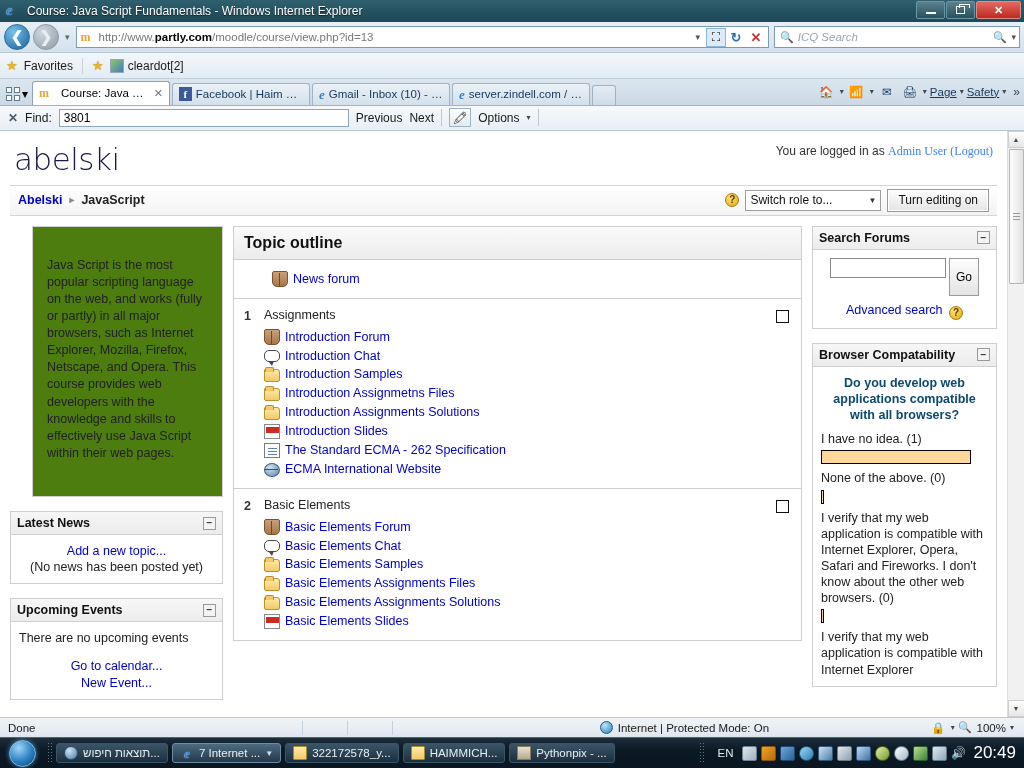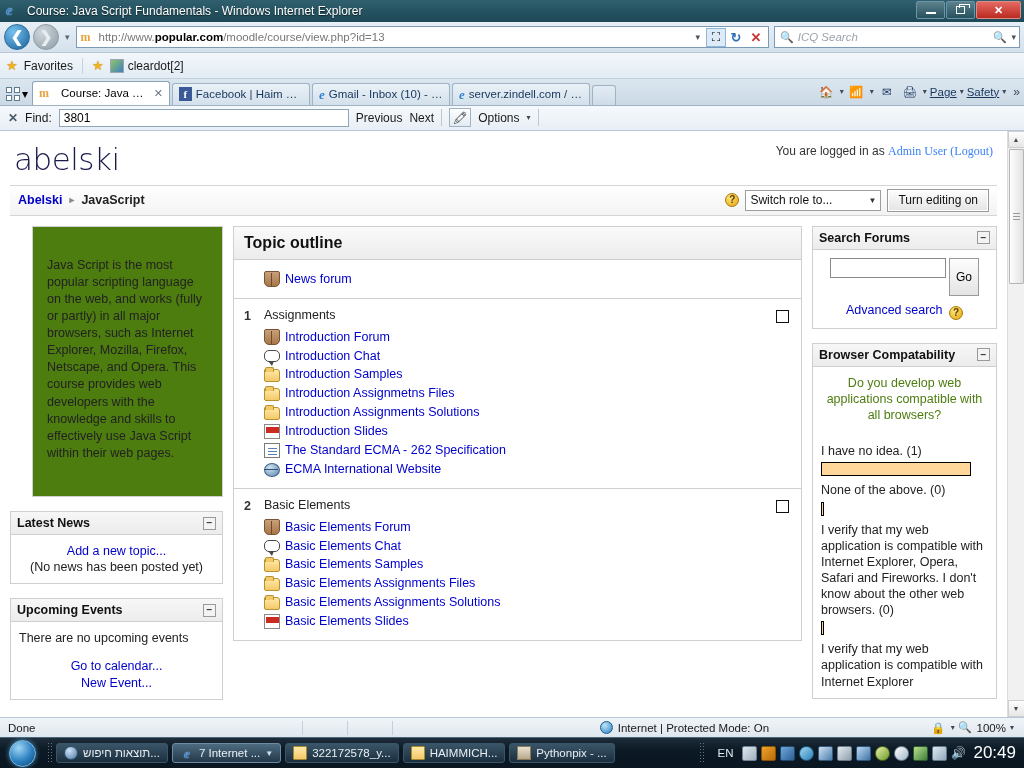--- a/index.html
+++ b/index.html
@@ -259,21 +259,21 @@
   
   .outline-head {
     border:1px solid #cfcfcf; background:linear-gradient(180deg,#fafafa,#ececec);
     padding: 7px 10px; font-size:16px; font-weight:bold; color:#111;
   }
   .section {
     border:1px solid #cfcfcf; border-top:none; background:#fff;
     padding: 9px 10px 9px 10px; position:relative;
     display:flex;
   }
-  .section.first { border-top:none; }
+  .section.first { border-top:none;gap:8px; }
   .sec-num { width:20px; flex:0 0 20px; font-weight:bold; font-size:12.5px; color:#333; padding-top:1px;}
   .sec-body { flex:1 1 auto; min-width:0;}
   .sec-title { font-size:12.5px; color:#222; margin-bottom:5px; }
   .sec-check {
     position:absolute; right:12px; top:11px;
     width:13px;height:13px; border:1px solid #111; background:#fff;
   }
   .res { display:flex; align-items:center; gap:5px; padding:2px 0; font-size:12.5px;}
   .res a { color:#0000cc; text-decoration:none; }
   .ic { width:16px;height:16px;flex:0 0 16px; display:inline-block; position:relative;}
@@ -287,21 +287,21 @@
   .ic-folder { background:linear-gradient(180deg,#ffe9a8,#f3c969); border:1px solid #b8922e; border-radius:1px 3px 2px 2px; height:13px;margin-top:2px;}
   .ic-folder:before{content:"";position:absolute;left:0;top:-3px;width:7px;height:4px;background:#f3c969;border:1px solid #b8922e;border-bottom:none;border-radius:2px 2px 0 0;}
   .ic-pdf { background:#fff;border:1px solid #8a8a8a; height:15px; }
   .ic-pdf:after{content:"";position:absolute;left:1px;top:2px;width:13px;height:6px;background:#cc2b22;}
   .ic-doc { background:#fff;border:1px solid #7a7a7a; height:15px;}
   .ic-doc:after{content:"";position:absolute;left:3px;top:4px;width:9px;height:1px;background:#5a7fb5;box-shadow:0 3px 0 #5a7fb5,0 6px 0 #5a7fb5;}
   .ic-web { border-radius:50%; background:radial-gradient(circle at 35% 30%,#cfe2f2,#5a86ad); border:1px solid #3f6383; height:14px;width:14px;margin-top:1px;}
   .ic-web:after{content:"";position:absolute;left:-1px;top:5px;width:14px;height:1px;background:#2f5374;}
 
   
-  .poll-q { font-weight:normal; font-size:12.5px; text-align:center; color:#4d7c0f; line-height:1.3; margin-bottom:20px;}
+  .poll-q { font-weight:bold; font-size:12.5px; text-align:center; color:#0c4a6e; line-height:1.3; margin-bottom:8px;}
   .poll-opt { font-size:12.5px; color:#222; line-height:1.29; margin-top:6px;}
   .poll-bar { height:14px; background:#ffd79b; border:1px solid #000; margin-top:3px; }
   .poll-bar.zero { width:3px; }
 
   .searchrow { display:flex; gap:3px; justify-content:center; }
   .searchrow input {
     width:116px; height:20px; border:1px solid #8a8a8a; background:#fff;
     font-family:"Liberation Sans",sans-serif; font-size:12px; padding:0 3px;
   }
   .go-btn { height:38px; padding:0 6px; border:1px solid #9a9a9a; background:linear-gradient(180deg,#fdfdfd,#e4e4e4); font-size:12px;}
@@ -385,21 +385,21 @@
       <div class="wb close">✕</div>
     </div>
   </div>
 
   <div class="navbar">
     <div class="navbtn back">❮</div>
     <div class="navbtn fwd">❯</div>
     <span class="navdrop">▾</span>
     <div class="addr">
       <span class="favicon-m">m</span>
-      <span class="url"><span class="dim">http://www.</span><b>popular.com</b><span class="dim">/moodle/course/view.php?id=13</span></span>
+      <span class="url"><span class="dim">http://www.</span><b>partly.com</b><span class="dim">/moodle/course/view.php?id=13</span></span>
       <span class="caret">▾</span>
       <span class="ibtn compat">⛶</span>
       <span class="ibtn refresh">↻</span>
       <span class="ibtn stop">✕</span>
     </div>
     <div class="searchbox">
       <span class="mag">🔍</span>
       <span class="ph">ICQ Search</span>
       <span class="mag">🔍</span>
       <span class="dd">▾</span>

